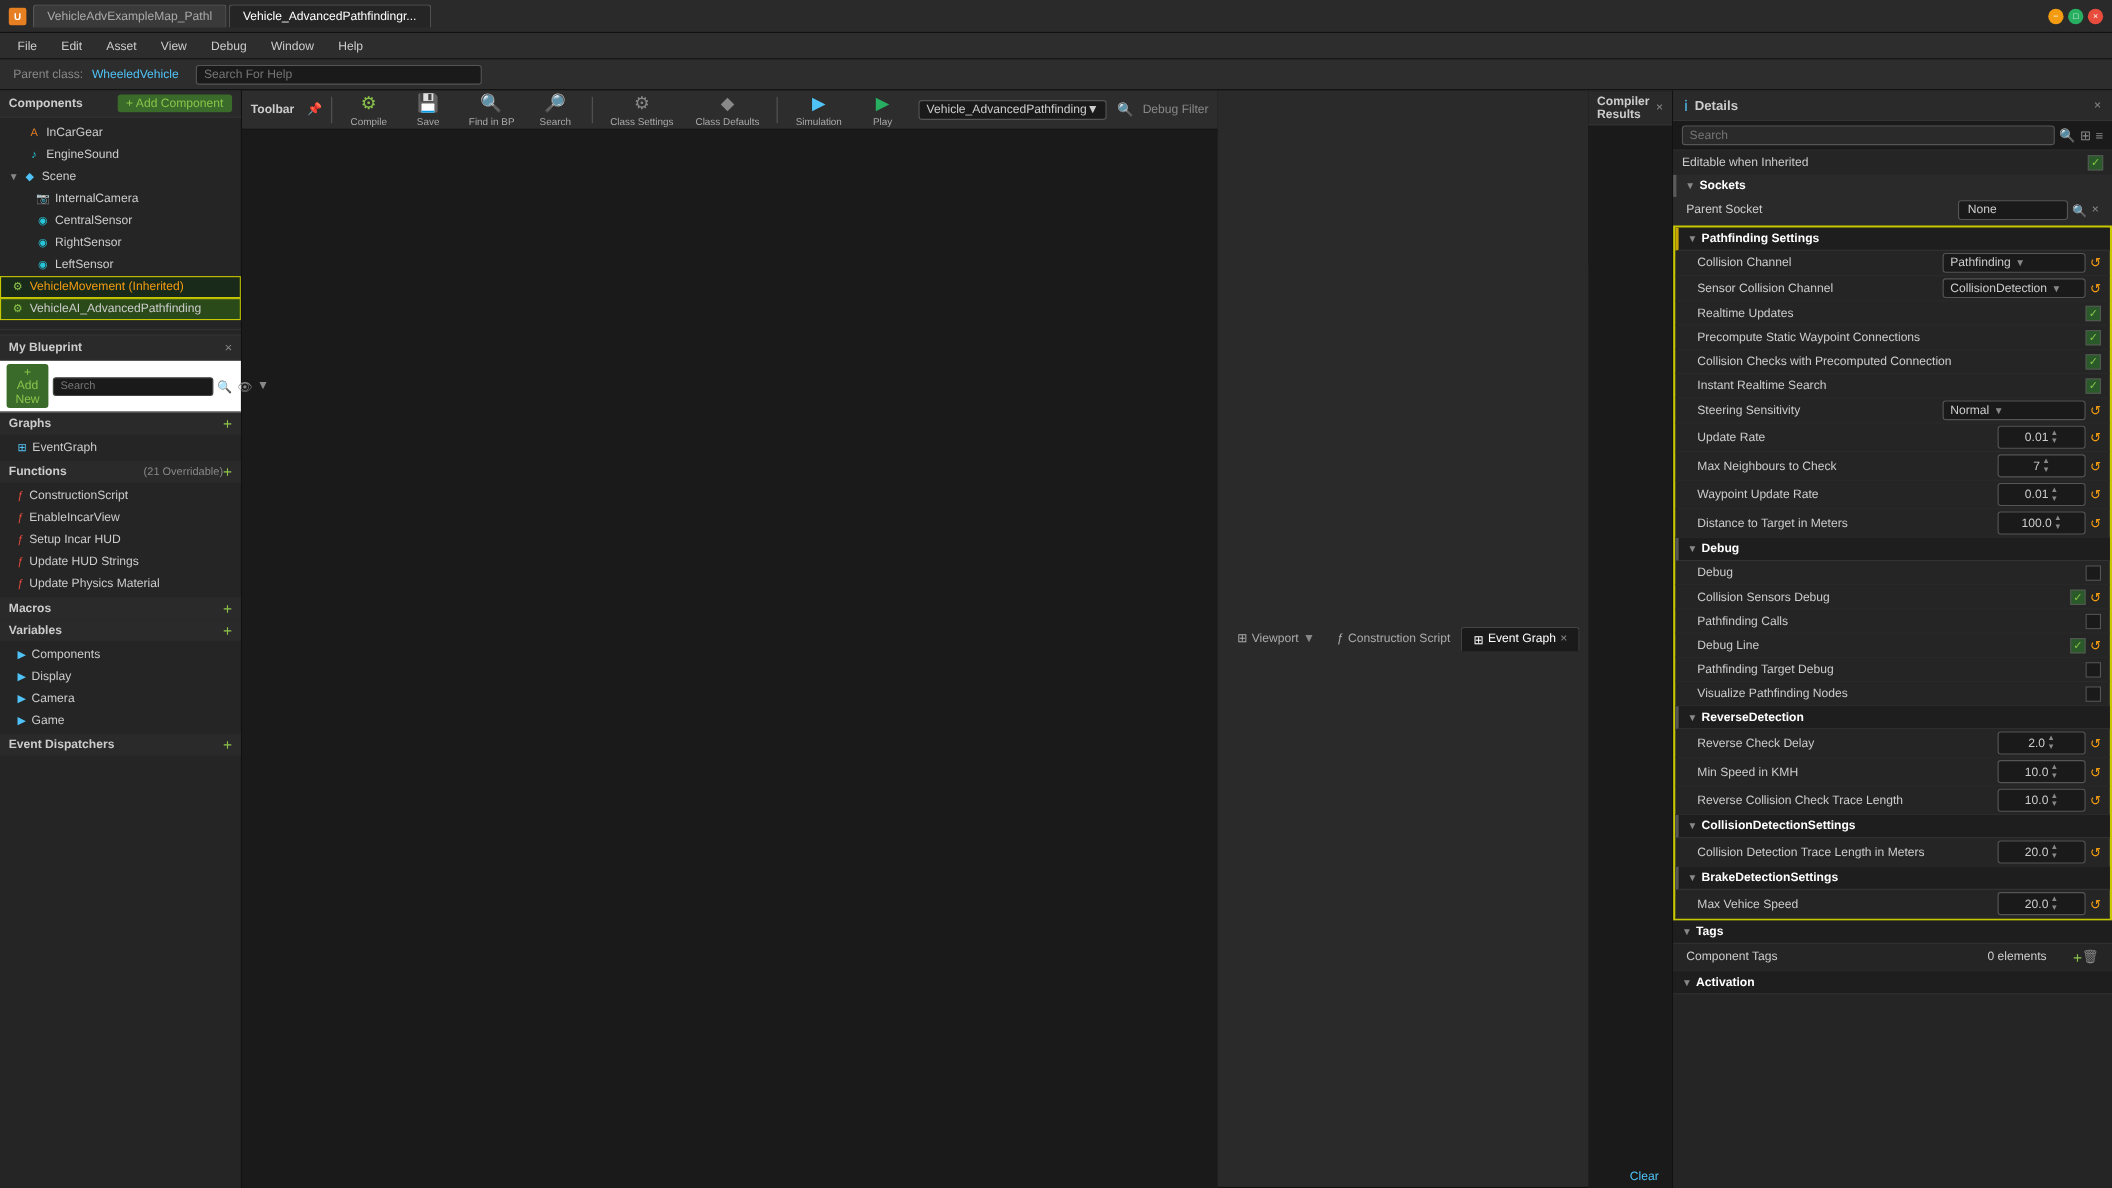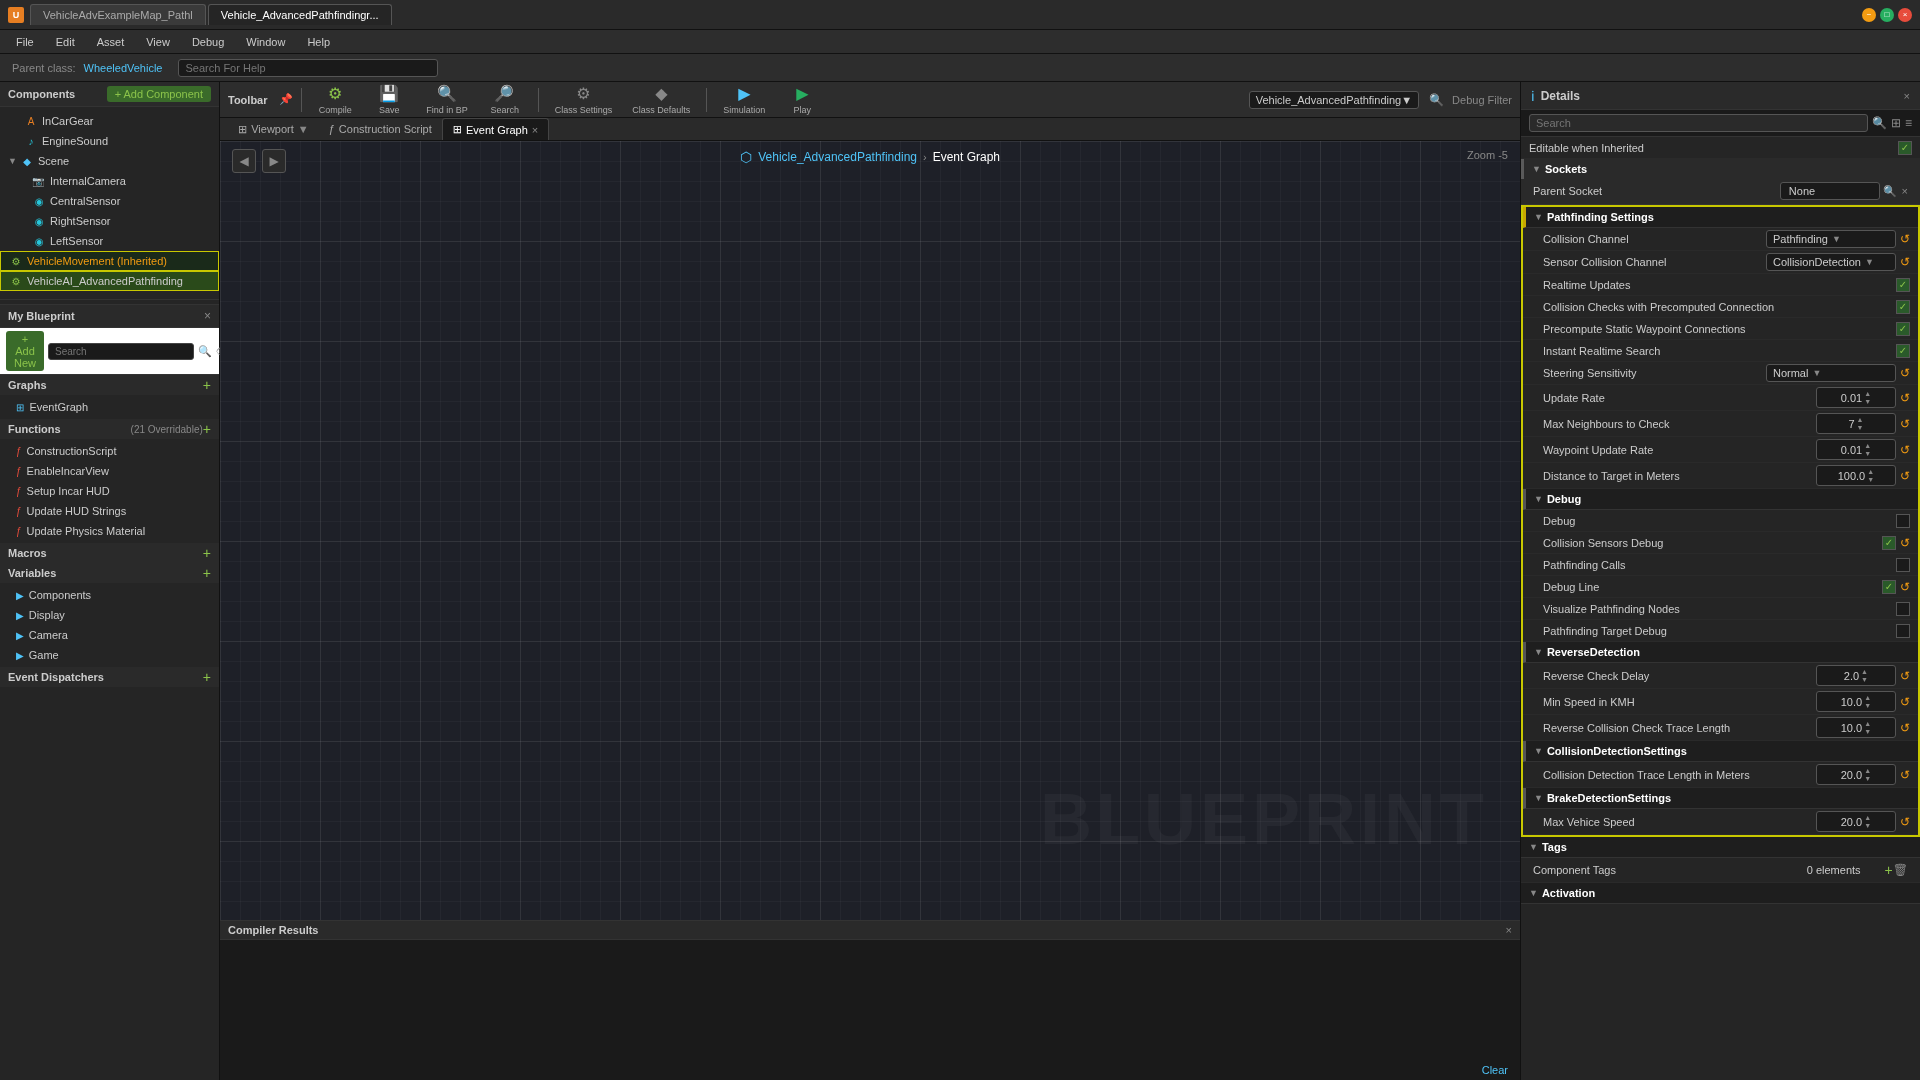--- a/index.html
+++ b/index.html
@@ -225,21 +225,21 @@
       display: flex; align-items: center; padding: 2px 16px; cursor: pointer; height: 20px;
     }
     .bp-item .icon { color: #4fc3f7; margin-right: 5px; font-size: 10px; }
     .bp-item .icon.fn { color: #e74c3c; }
     .bp-item .label { font-size: 11px; color: #ccc; }
 
     
     .center-area {
       flex: 1;
       display: flex;
-      flex-direction: column;
+      flex-direction: row;
       overflow: hidden;
     }
 
     
     .toolbar {
       background: #2d2d2d;
       height: 36px;
       display: flex;
       align-items: center;
       padding: 0 8px;
@@ -844,28 +844,28 @@
         </div>
 
         <div class="prop-row indent">
           <span class="prop-label">Realtime Updates</span>
           <div class="prop-value-area">
             <div class="prop-checkbox checked"></div>
           </div>
         </div>
 
         <div class="prop-row indent">
+          <span class="prop-label">Precompute Static Waypoint Connections</span>
+          <div class="prop-value-area">
+            <div class="prop-checkbox checked"></div>
+          </div>
+        </div>
+
+        <div class="prop-row indent">
           <span class="prop-label">Collision Checks with Precomputed Connection</span>
-          <div class="prop-value-area">
-            <div class="prop-checkbox checked"></div>
-          </div>
-        </div>
-
-        <div class="prop-row indent">
-          <span class="prop-label">Precompute Static Waypoint Connections</span>
           <div class="prop-value-area">
             <div class="prop-checkbox checked"></div>
           </div>
         </div>
 
         <div class="prop-row indent">
           <span class="prop-label">Instant Realtime Search</span>
           <div class="prop-value-area">
             <div class="prop-checkbox checked"></div>
           </div>
@@ -967,28 +967,28 @@
 
         <div class="prop-row indent">
           <span class="prop-label">Debug Line</span>
           <div class="prop-value-area">
             <div class="prop-checkbox checked"></div>
             <button class="prop-reset-btn">↺</button>
           </div>
         </div>
 
         <div class="prop-row indent">
+          <span class="prop-label">Pathfinding Target Debug</span>
+          <div class="prop-value-area">
+            <div class="prop-checkbox"></div>
+          </div>
+        </div>
+
+        <div class="prop-row indent">
           <span class="prop-label">Visualize Pathfinding Nodes</span>
-          <div class="prop-value-area">
-            <div class="prop-checkbox"></div>
-          </div>
-        </div>
-
-        <div class="prop-row indent">
-          <span class="prop-label">Pathfinding Target Debug</span>
           <div class="prop-value-area">
             <div class="prop-checkbox"></div>
           </div>
         </div>
 
         <div class="prop-section-header" style="border-left-color:#555;">
           <span class="arrow">▼</span>
           <span class="title">ReverseDetection</span>
         </div>
 

